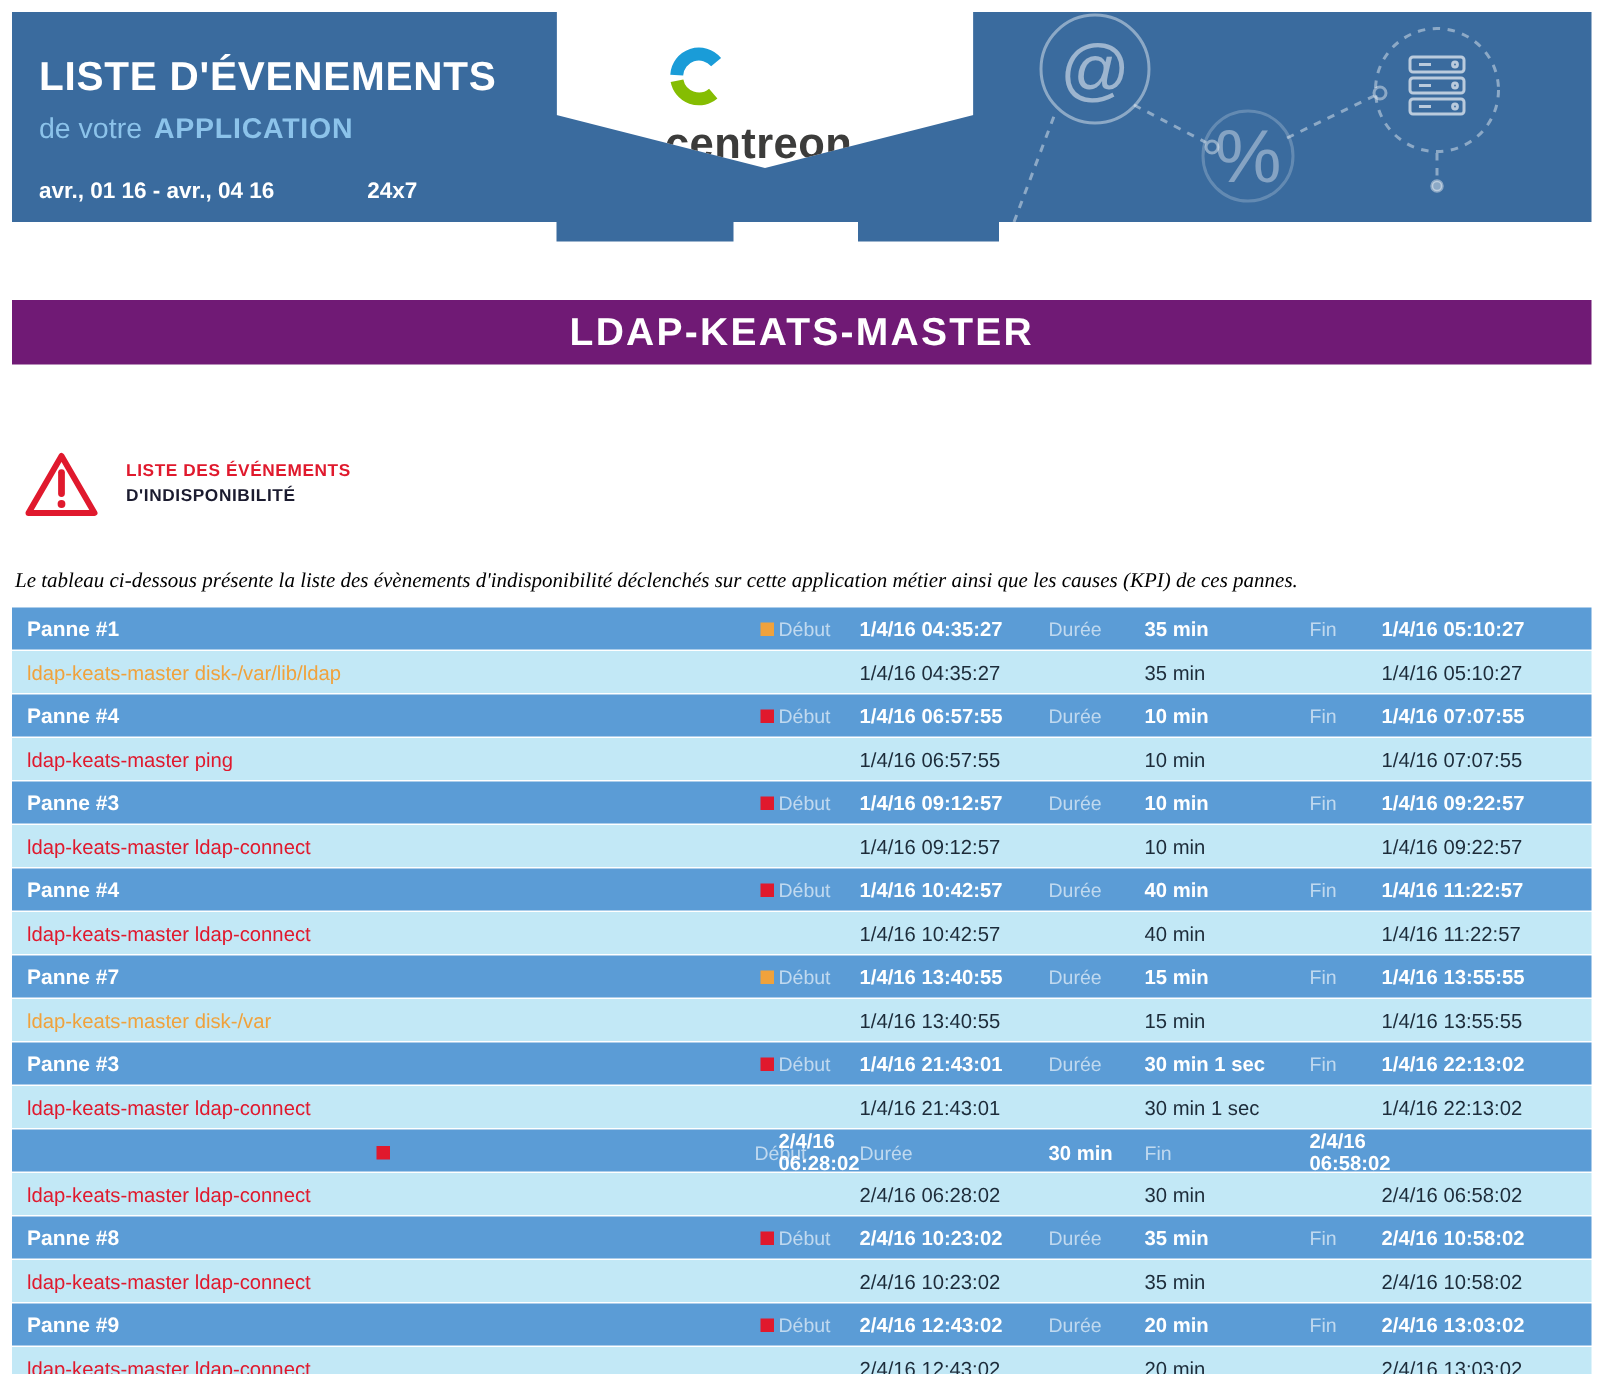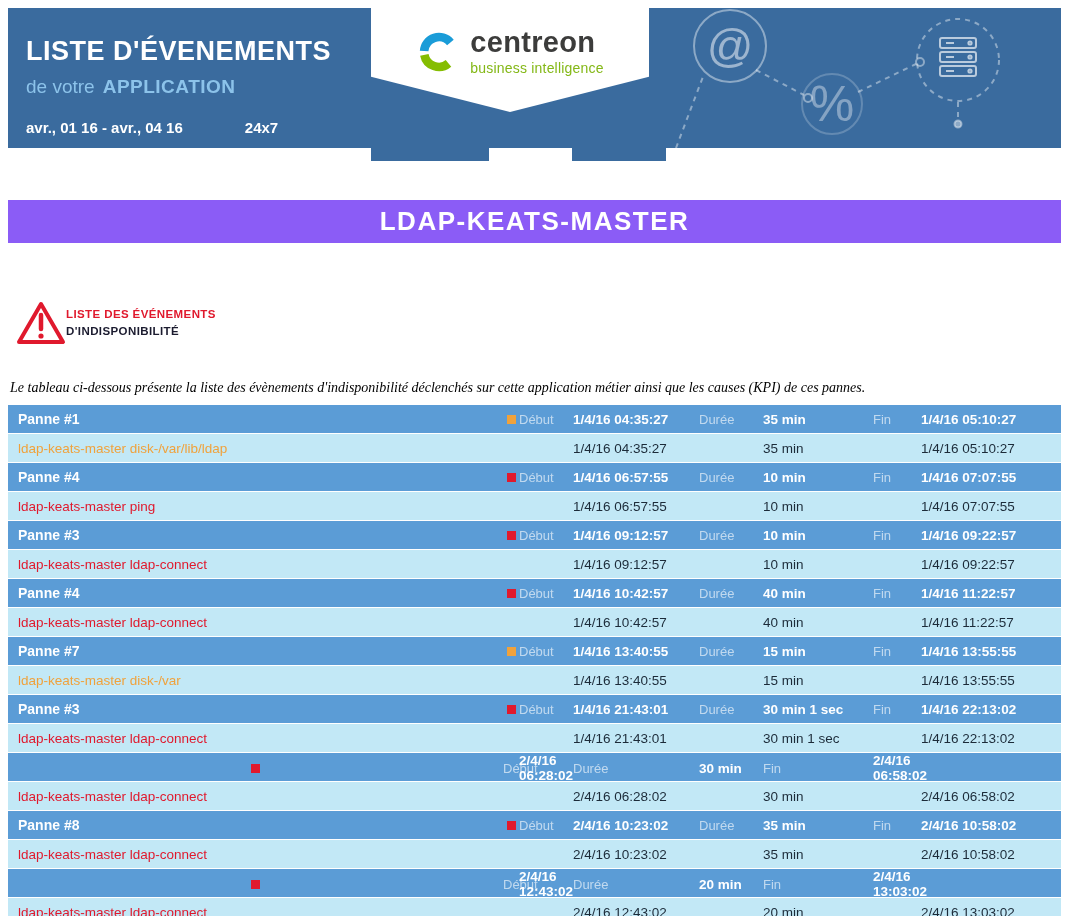--- a/index.html
+++ b/index.html
@@ -62,21 +62,21 @@
     width: 278px;
     height: 104px;
     background: #fff;
     clip-path: polygon(0 0, 100% 0, 100% 66%, 50% 100%, 0 66%);
     display: flex;
     align-items: flex-start;
     justify-content: center;
     padding-top: 20px;
     z-index: 3;
   }
-  .logo-wrap { display: flex; align-items: center; gap: 8px; }
+  .logo-wrap { display: flex; align-items: flex-start; gap: 8px; flex-direction: column; }
   .logo-text { display: flex; flex-direction: column; }
   .logo-name {
     font-size: 29px;
     font-weight: bold;
     color: #3c3c3b;
     line-height: 1;
     letter-spacing: 0.3px;
   }
   .logo-tag {
     font-size: 14px;
@@ -90,34 +90,35 @@
     height: 13px;
     background: #3a6b9e;
   }
   .tail-left  { left: 363px; width: 118px; }
   .tail-right { left: 564px; width: 94px; }
 
   
   .title-bar {
     margin: 52px 8px 0 8px;
     height: 43px;
-    background: #8b5cf6;
+    background: #701a75;
     color: #fff;
     font-size: 26px;
     font-weight: bold;
     letter-spacing: 1.5px;
     display: flex;
     align-items: center;
     justify-content: center;
   }
 
   
   .warn {
     display: flex;
     align-items: center;
+    gap: 18px;
     margin: 57px 8px 0 16px;
   }
   .warn-head {
     font-size: 11.5px;
     font-weight: bold;
     letter-spacing: 0.4px;
     line-height: 1.5;
   }
   .warn-line1 { color: #e0192d; }
   .warn-line2 { color: #1b1b2f; }
@@ -410,20 +411,21 @@
       <div class="c name kpi" style="color: rgb(224, 25, 45);">ldap-keats-master ldap-connect</div>
       <div class="c sq"></div>
       <div class="c lab"></div>
       <div class="c dval">2/4/16 10:23:02</div>
       <div class="c lab"></div>
       <div class="c dval">35 min</div>
       <div class="c lab"></div>
       <div class="c dval">2/4/16 10:58:02</div>
     </div>
     <div class="row head">
+      <div class="c name">Panne #9</div>
       <div class="c sq">
         <div class="square" style="background: rgb(224, 25, 45);"></div>
       </div>
       <div class="c lab">Début</div>
       <div class="c val">2/4/16 12:43:02</div>
       <div class="c lab">Durée</div>
       <div class="c val">20 min</div>
       <div class="c lab">Fin</div>
       <div class="c val">2/4/16 13:03:02</div>
     </div>

